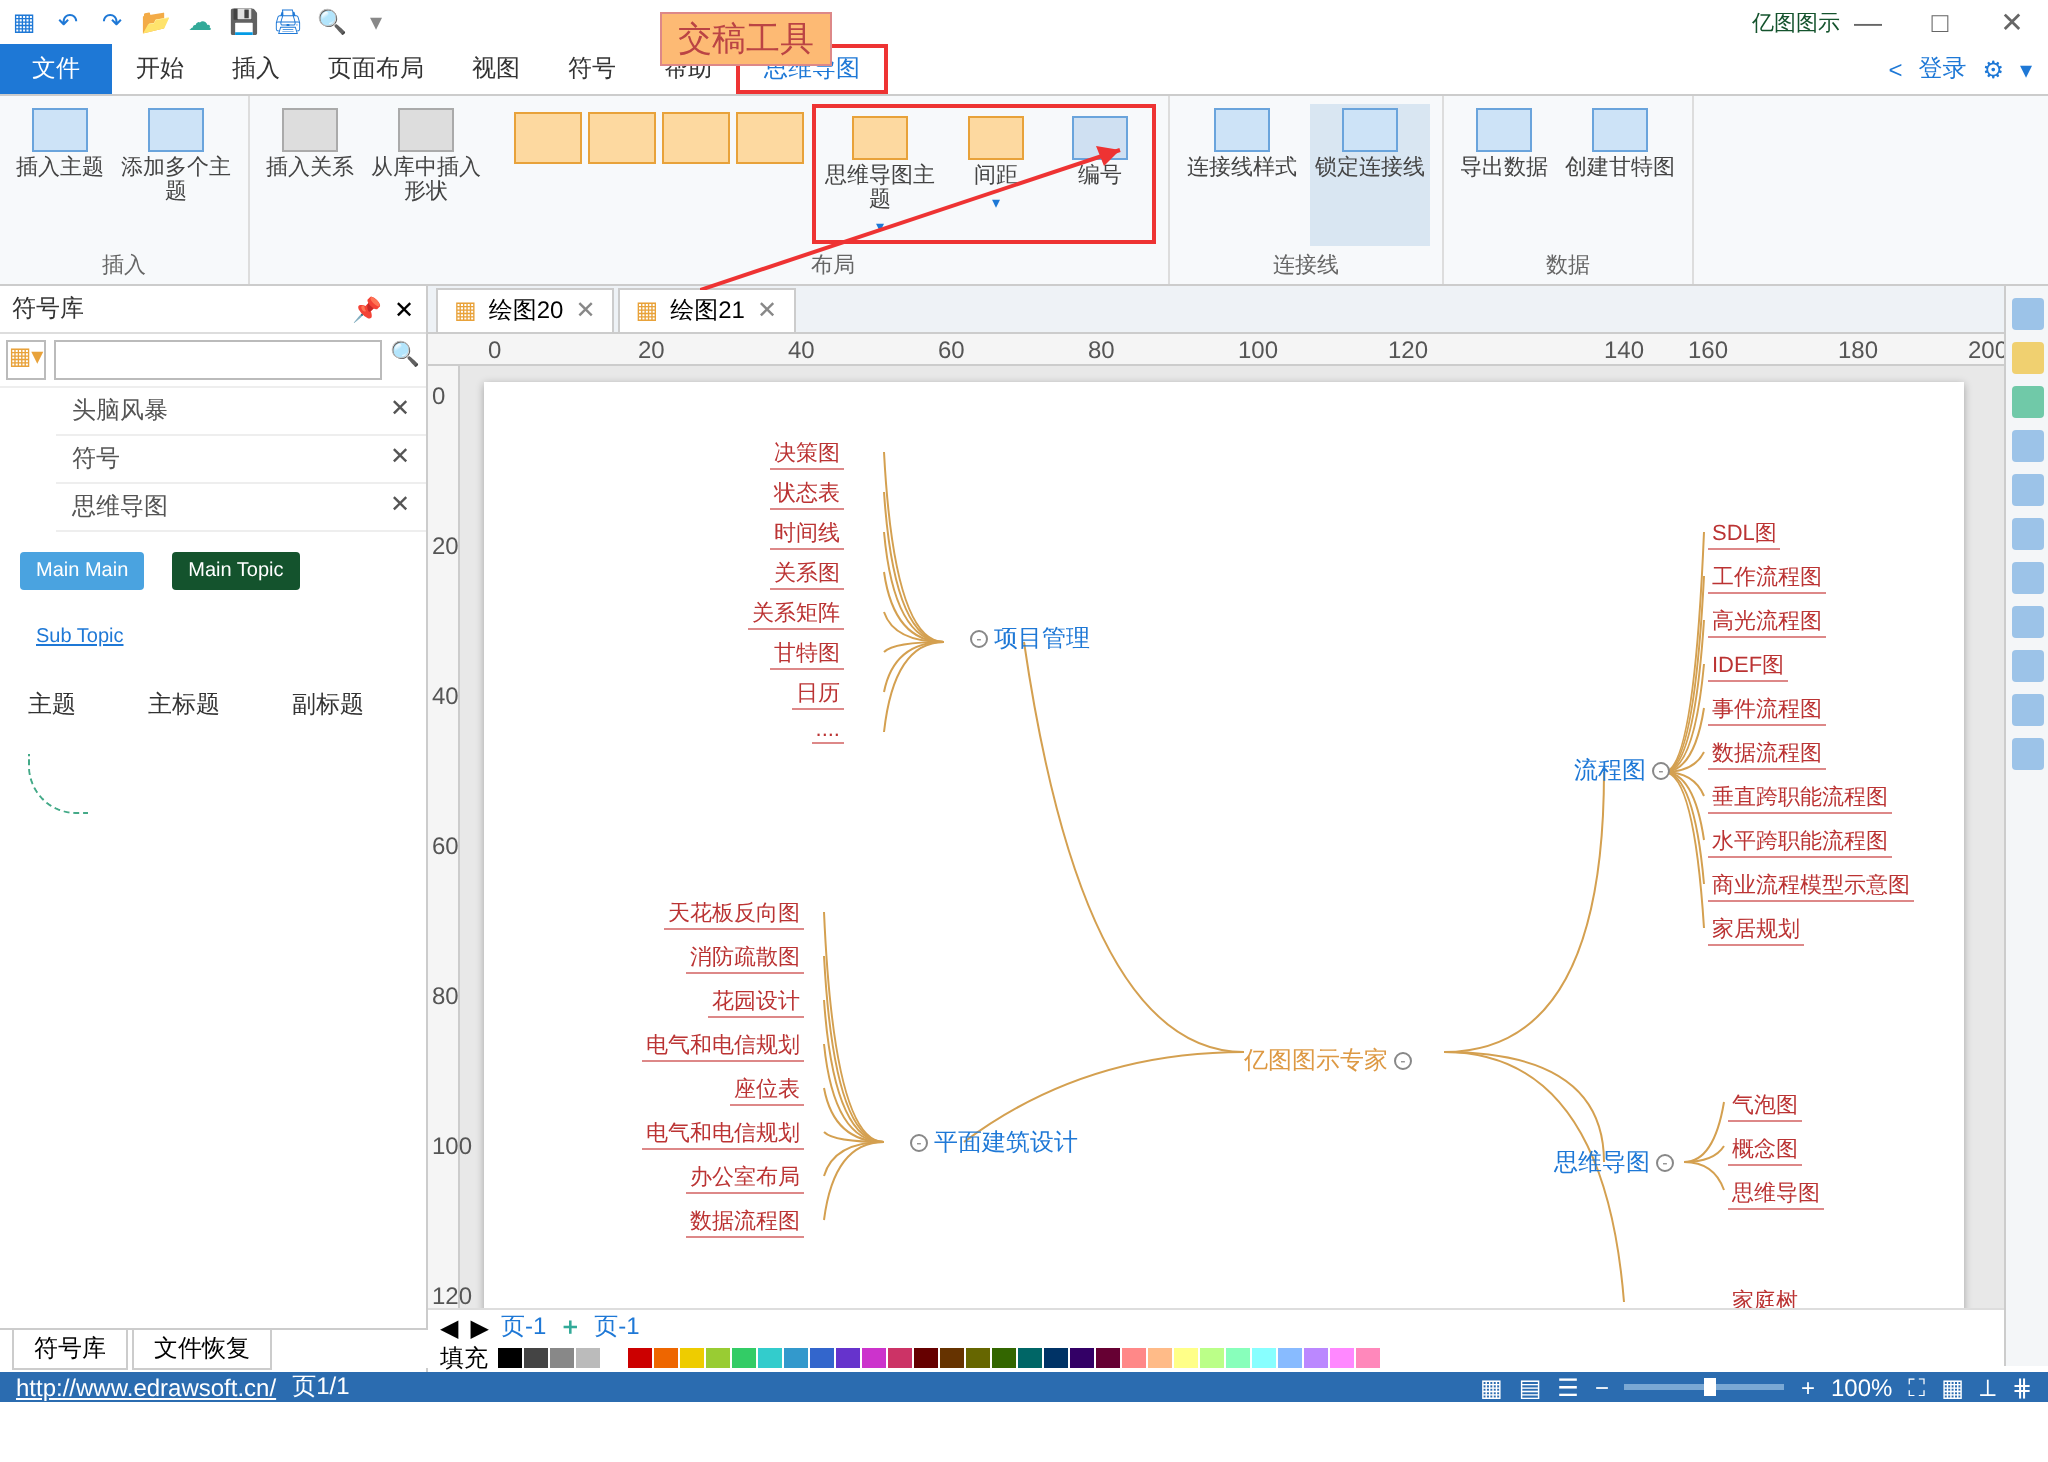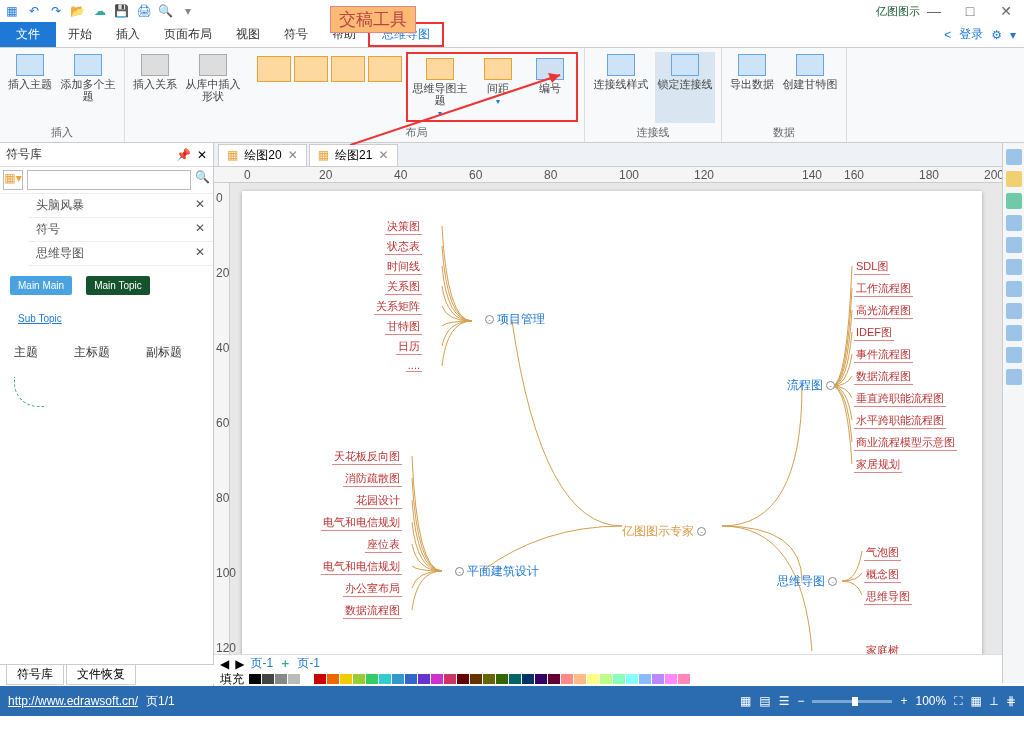--- a/index.html
+++ b/index.html
@@ -56,21 +56,21 @@
 .mm-leaf { position:absolute; font-size:11px; color:#b33; border-bottom:1px solid #d88; padding:0 2px; white-space:nowrap; }
 .expand-dot { display:inline-block; width:9px; height:9px; border:1px solid #888; border-radius:50%; background:#fff; font-size:8px; line-height:7px; text-align:center; color:#888; vertical-align:middle; margin:0 3px; }
 svg.connections { position:absolute; left:0; top:0; width:100%; height:100%; pointer-events:none; }
 .right-tools { position:absolute; right:0; top:143px; width:22px; background:#f4f6f8; border-left:1px solid #ccc; display:flex; flex-direction:column; gap:6px; padding-top:6px; align-items:center; height:540px; }
 .right-tools span { width:16px; height:16px; background:#9cc3e8; border-radius:2px; cursor:pointer; }
 .bottom-tabs { height:20px; border-top:1px solid #ccc; display:flex; align-items:center; font-size:11px; padding-left:6px; gap:2px; background:#fff; }
 .btab { padding:1px 10px; border:1px solid #ccc; cursor:pointer; }
 .page-nav { height:18px; display:flex; align-items:center; font-size:11px; padding-left:6px; gap:6px; border-top:1px solid #ddd; }
 .color-row { height:14px; display:flex; align-items:center; padding-left:6px; gap:1px; }
 .color-row .sw { width:12px; height:10px; }
-.status { height:30px; background:#2b6cb0; color:#fff; display:flex; align-items:center; padding:0 8px; font-size:11px; gap:8px; }
+.status { height:15px; background:#2b6cb0; color:#fff; display:flex; align-items:center; padding:0 8px; font-size:11px; gap:8px; }
 .status a { color:#fff; text-decoration:underline; }
 .status .spacer { flex:1; }
 .zoom-slider { width:80px; height:3px; background:#7aa8d4; position:relative; }
 .zoom-slider::after { content:""; position:absolute; left:40px; top:-3px; width:6px; height:9px; background:#fff; }
 .red-arrow { position:absolute; left:350px; top:65px; width:220px; height:80px; pointer-events:none; z-index:5; }
 </style>
 </head>
 <body>
 
 <div class="titlebar">

